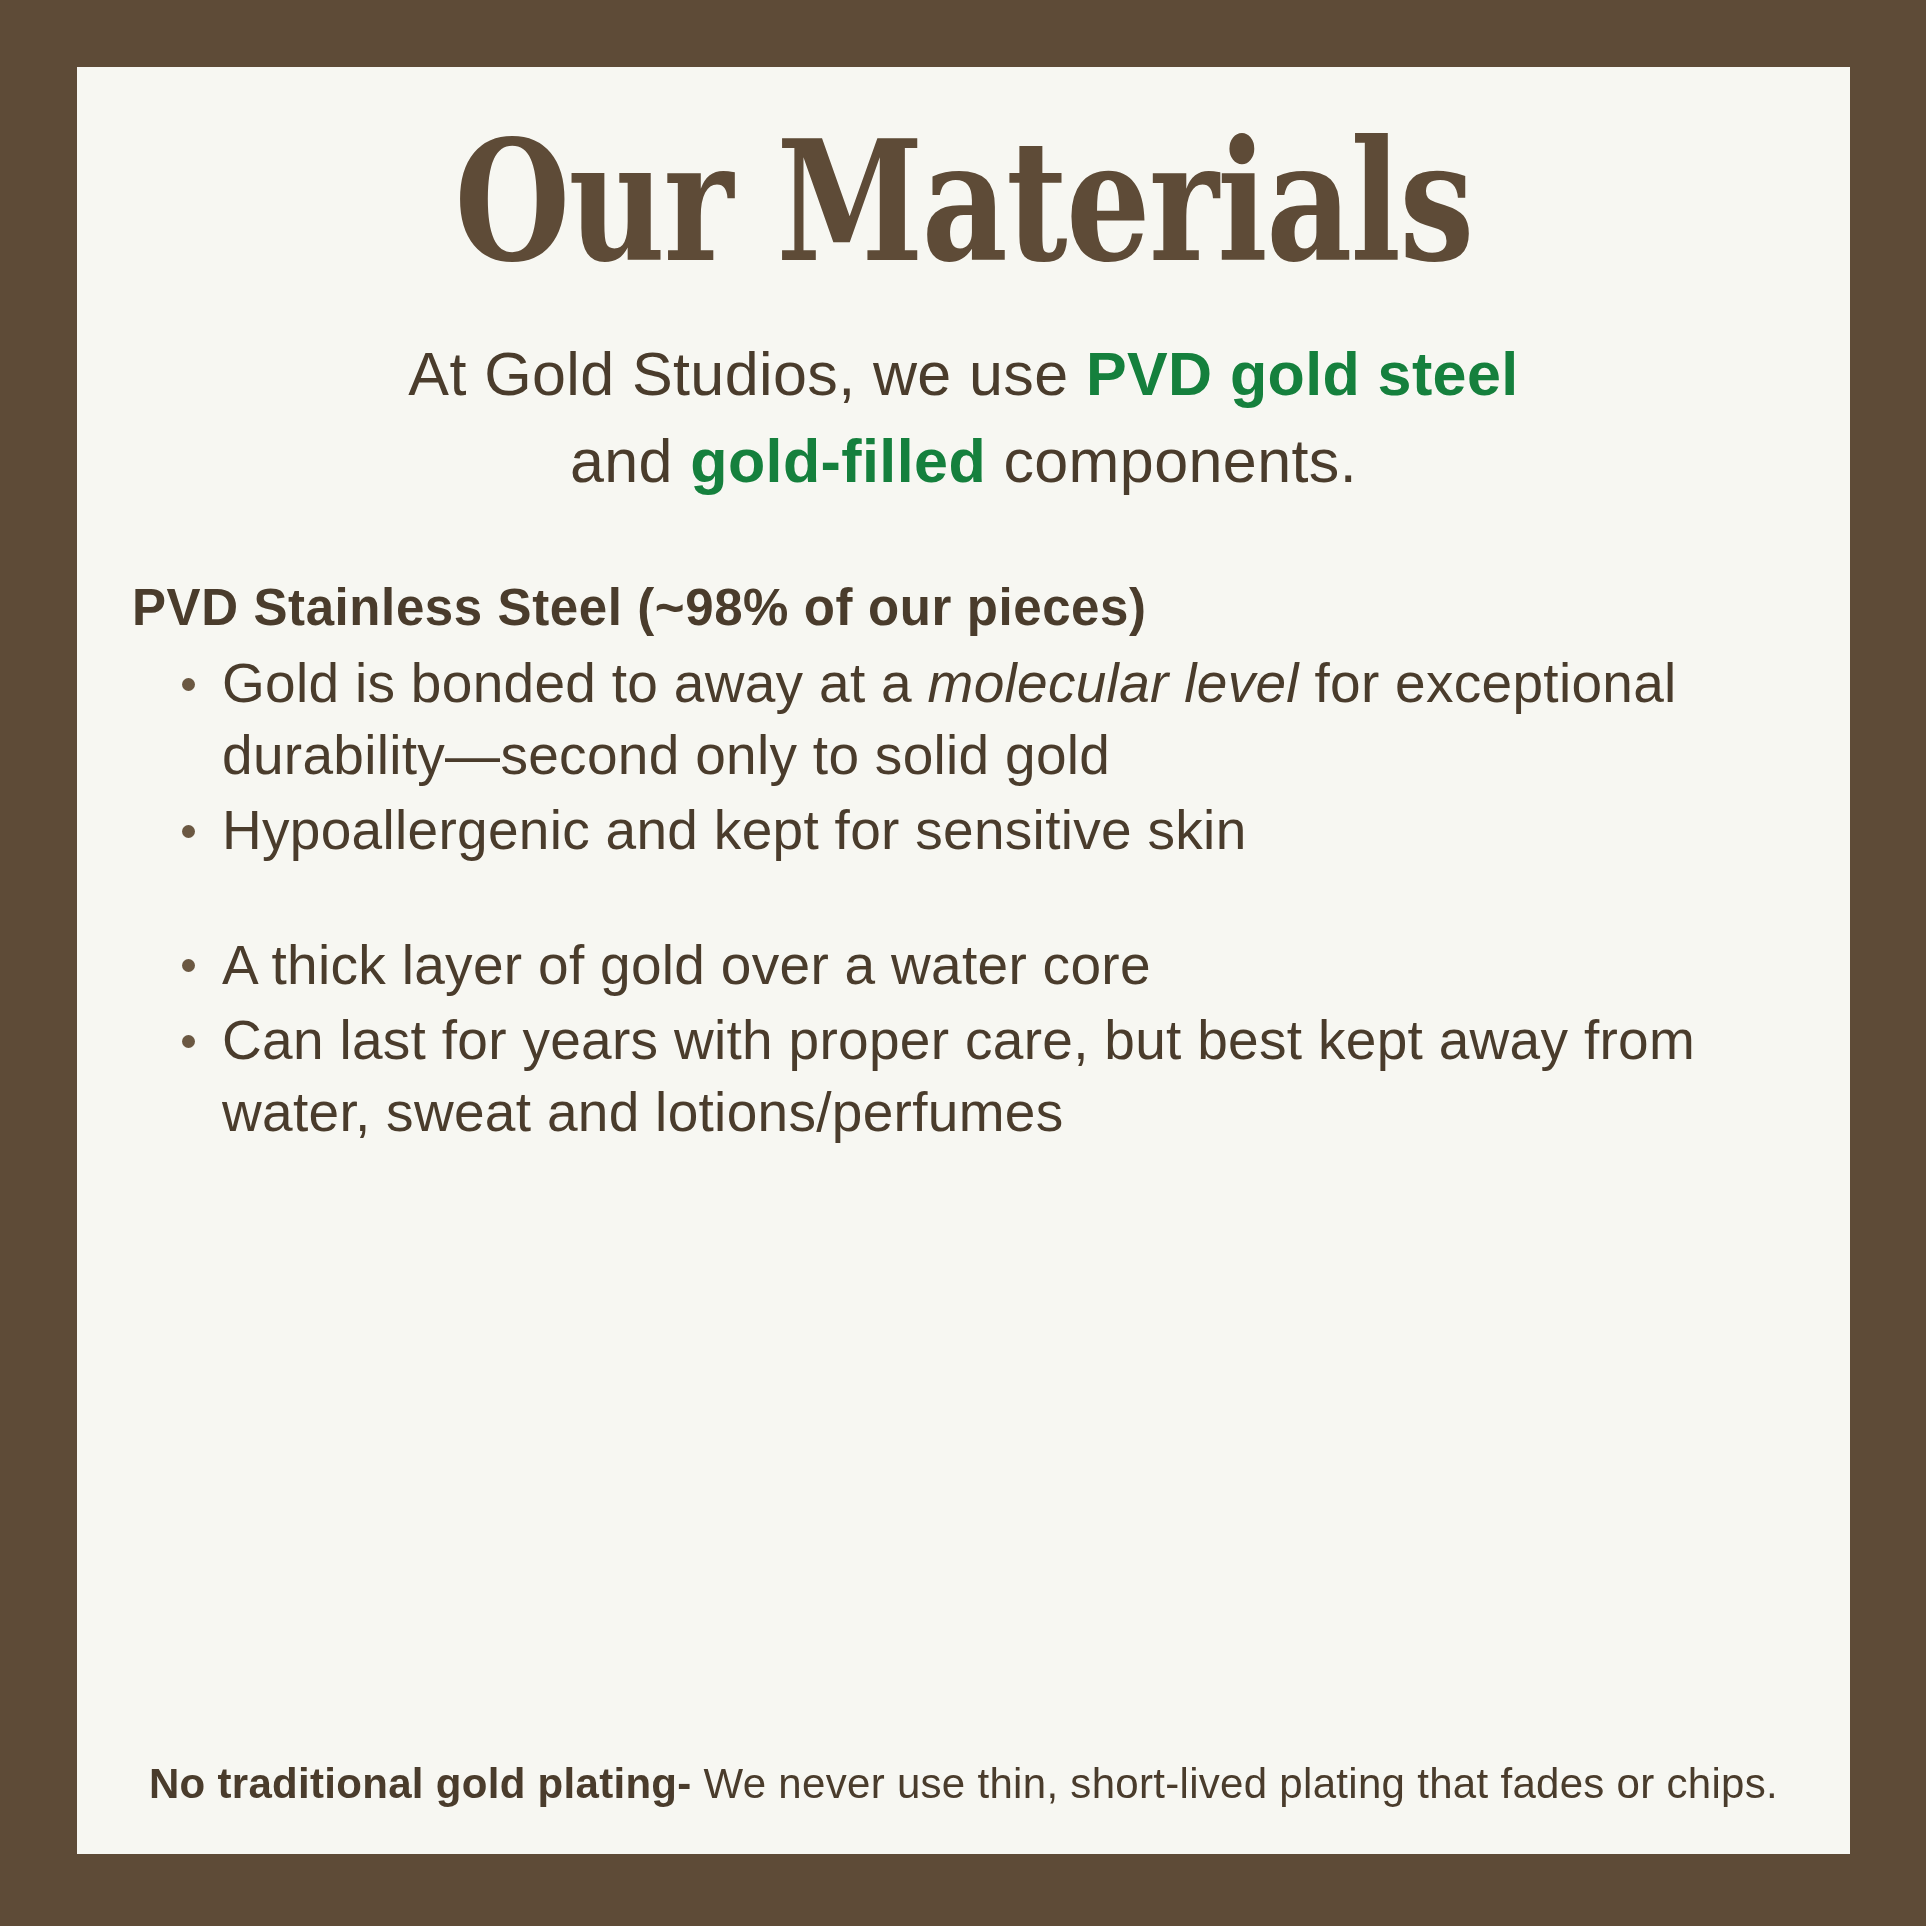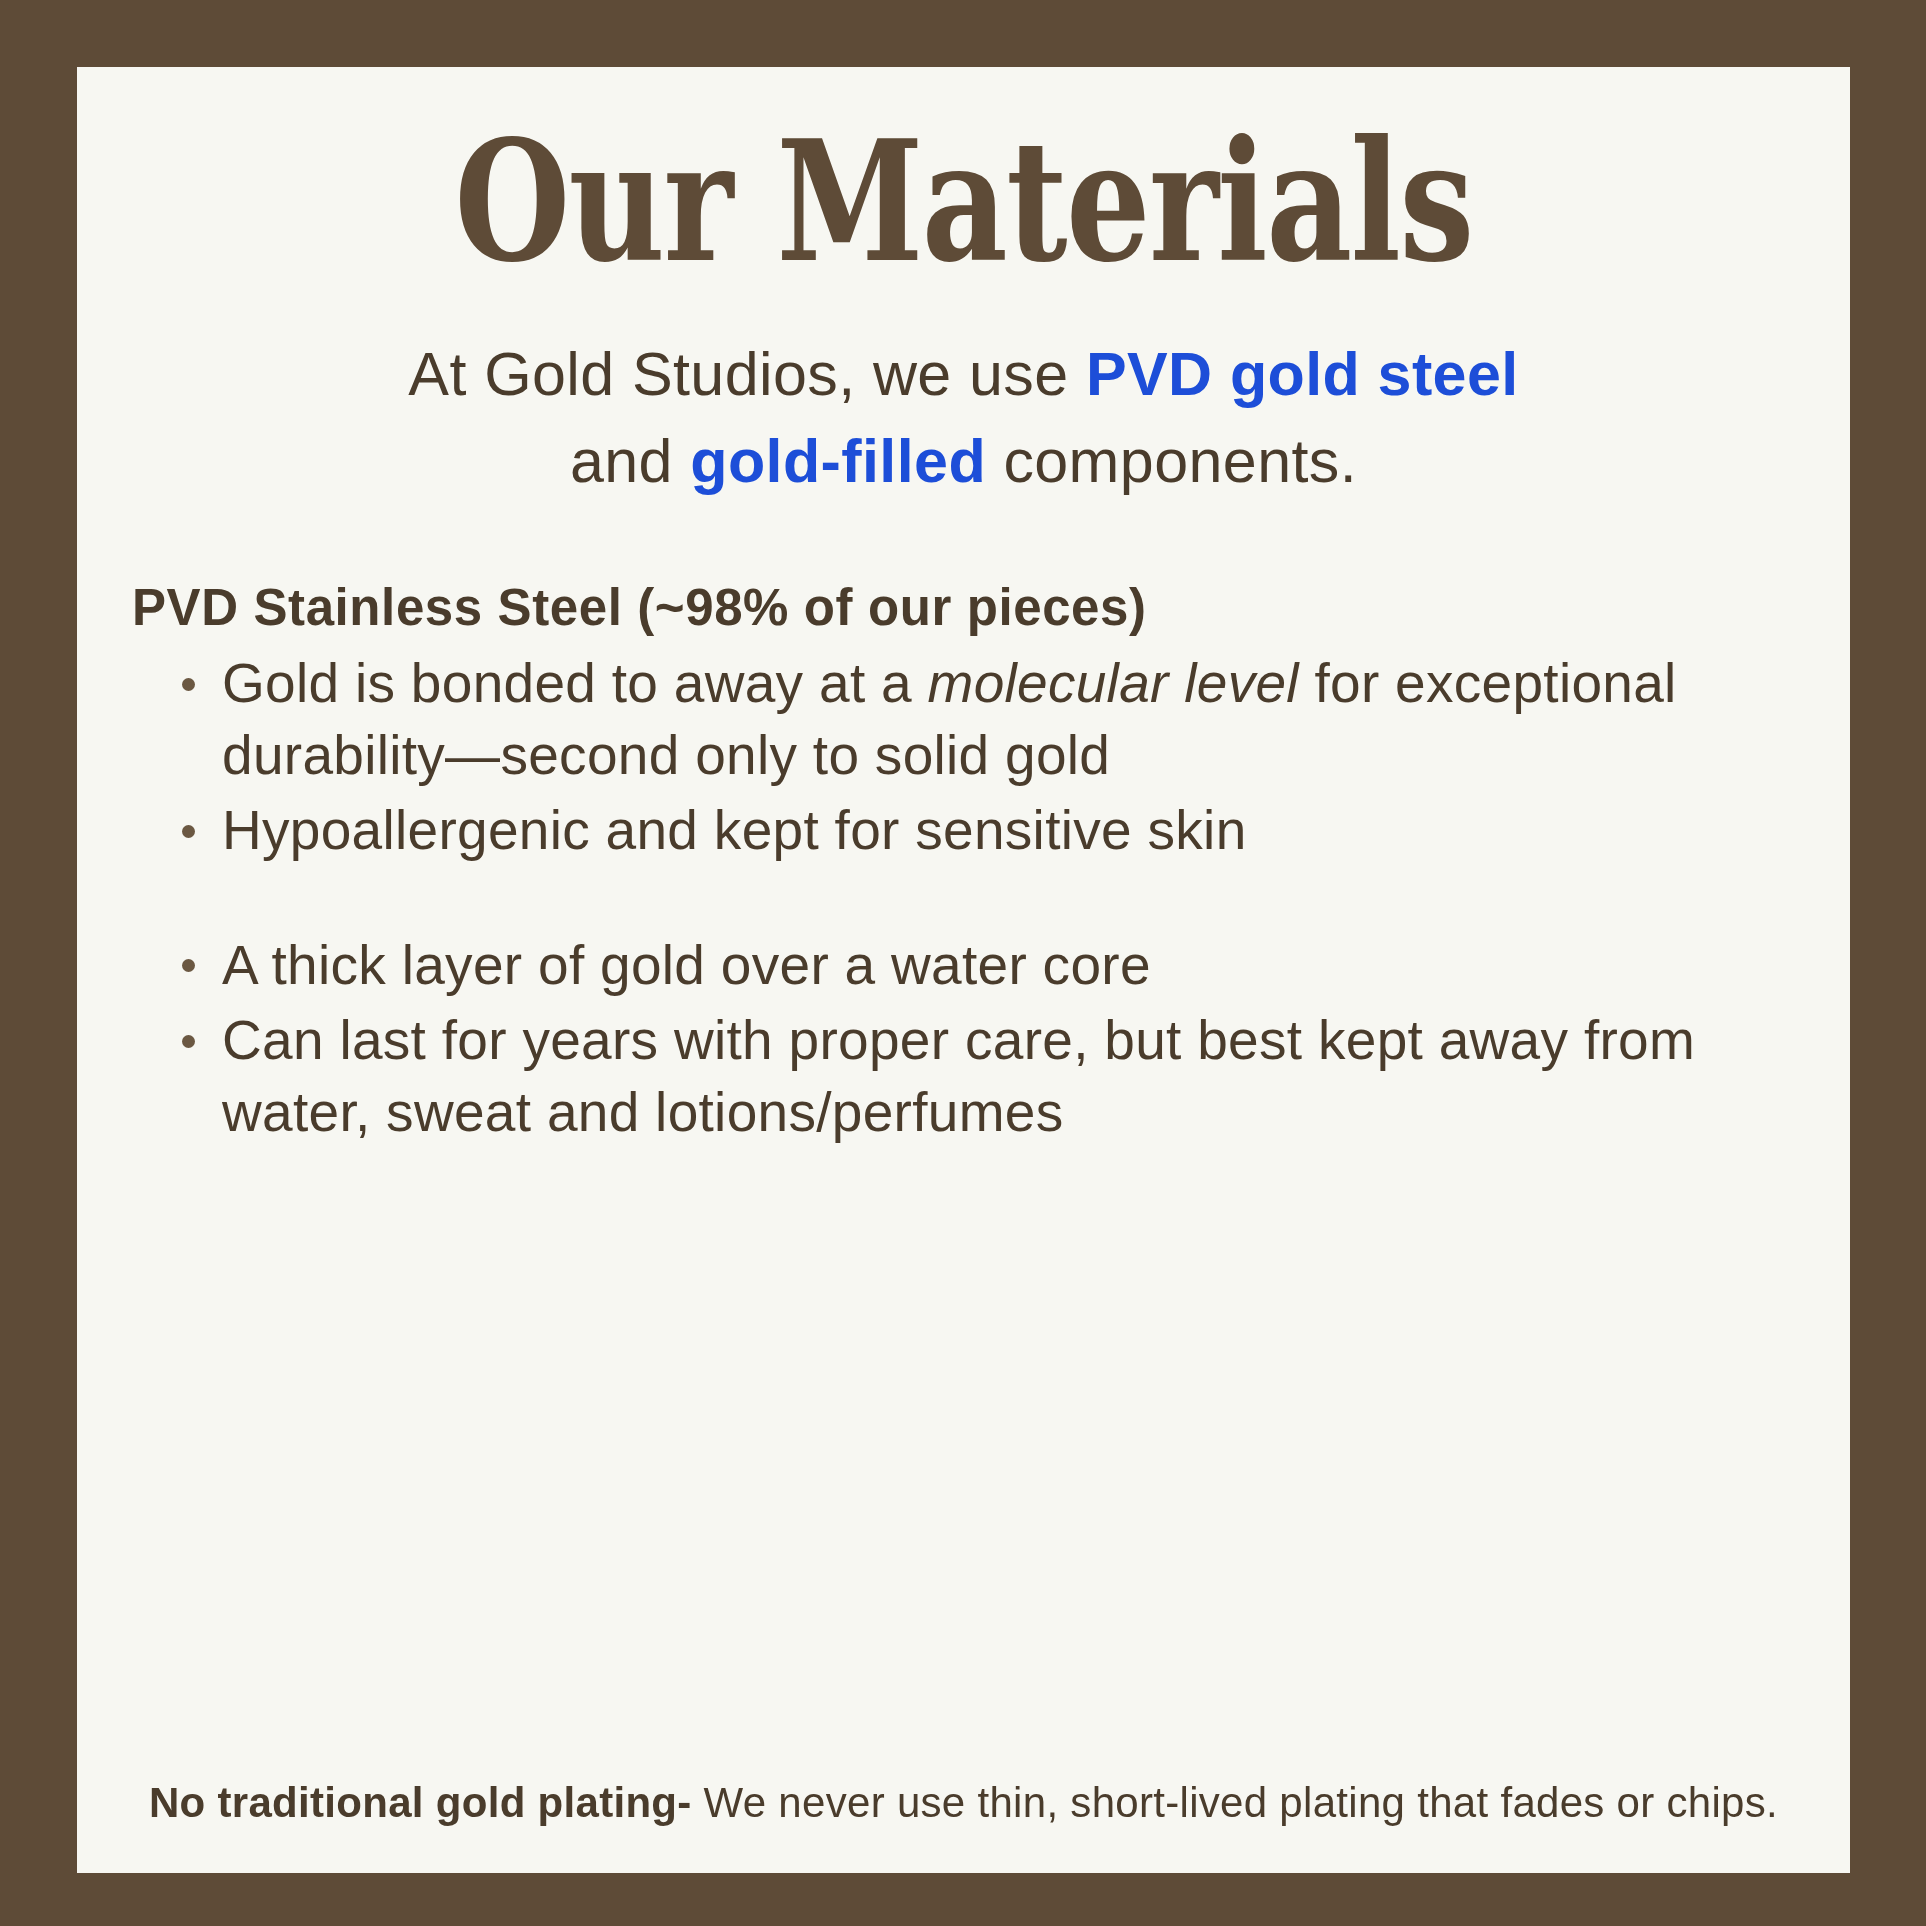--- a/index.html
+++ b/index.html
@@ -13,21 +13,21 @@
     font-family: "Liberation Sans", sans-serif;
     overflow: hidden;
   }
 
   .poster {
     position: relative;
     width: 1927px;
     height: 1927px;
     background: #5E4B37;
     box-sizing: border-box;
-    padding: 67px 77px 54px 77px;
+    padding: 67px 77px 73px 77px;
   }
 
   .panel {
     position: relative;
     width: 100%;
     height: 100%;
     background: #F7F7F2;
     box-sizing: border-box;
     padding: 34px 55px 40px 55px;
     display: flex;
@@ -54,21 +54,21 @@
     text-align: center;
     color: #4A3C2C;
     font-size: 61px;
     line-height: 1.42;
     font-weight: 300;
     letter-spacing: 0.4px;
     margin: 46px 26px 0 26px;
   }
   .intro b {
     font-weight: 700;
-    color: #1d4ed8;
+    color: #15803d;
   }
 
   
   .sections {
     margin-top: 73px;
   }
   .section {
     margin-bottom: 63px;
   }
   .section-heading {

